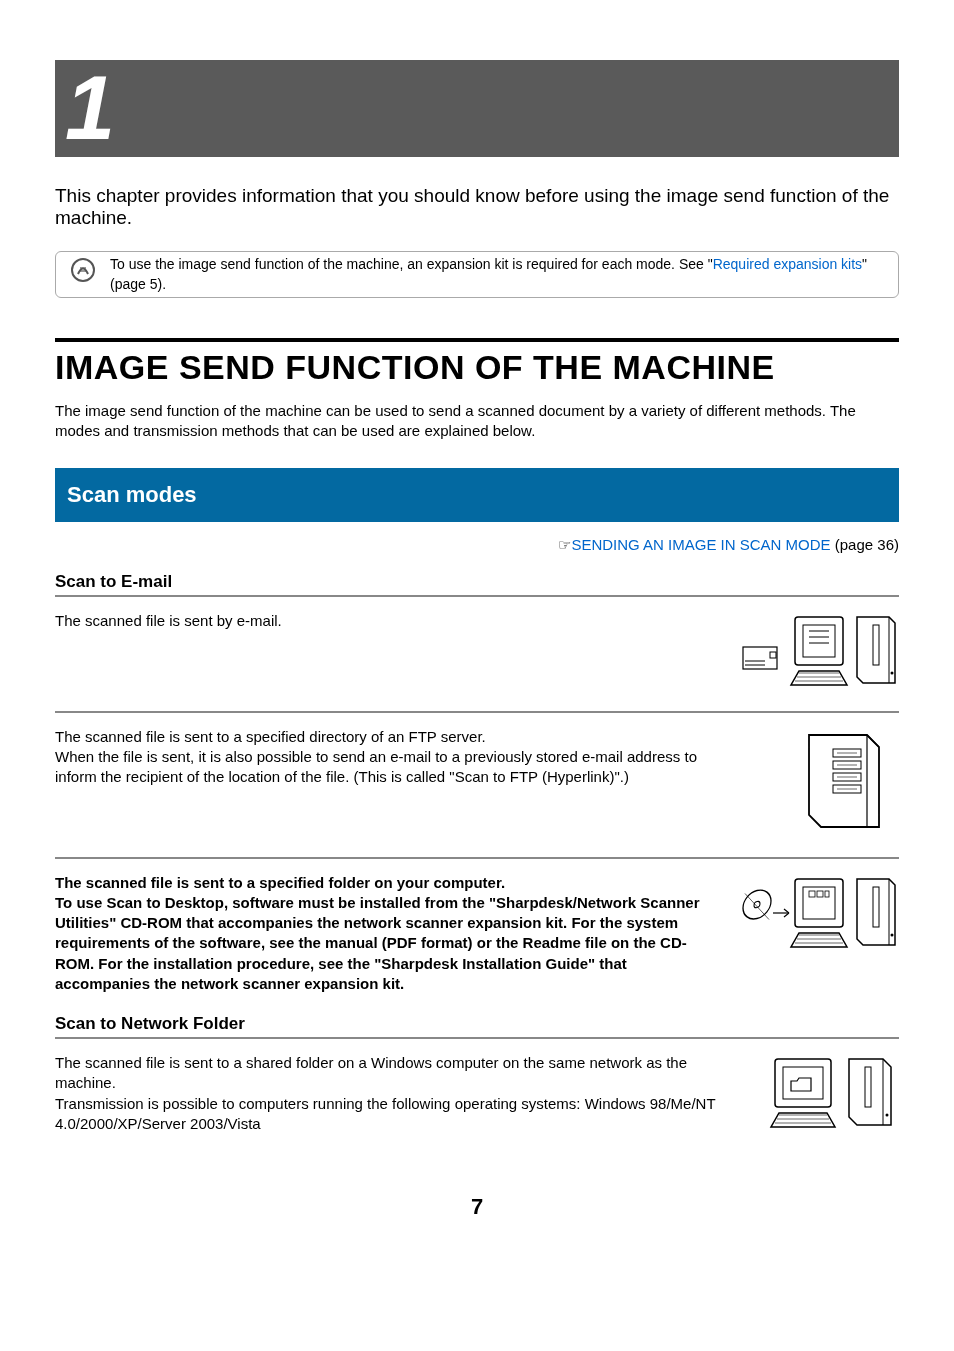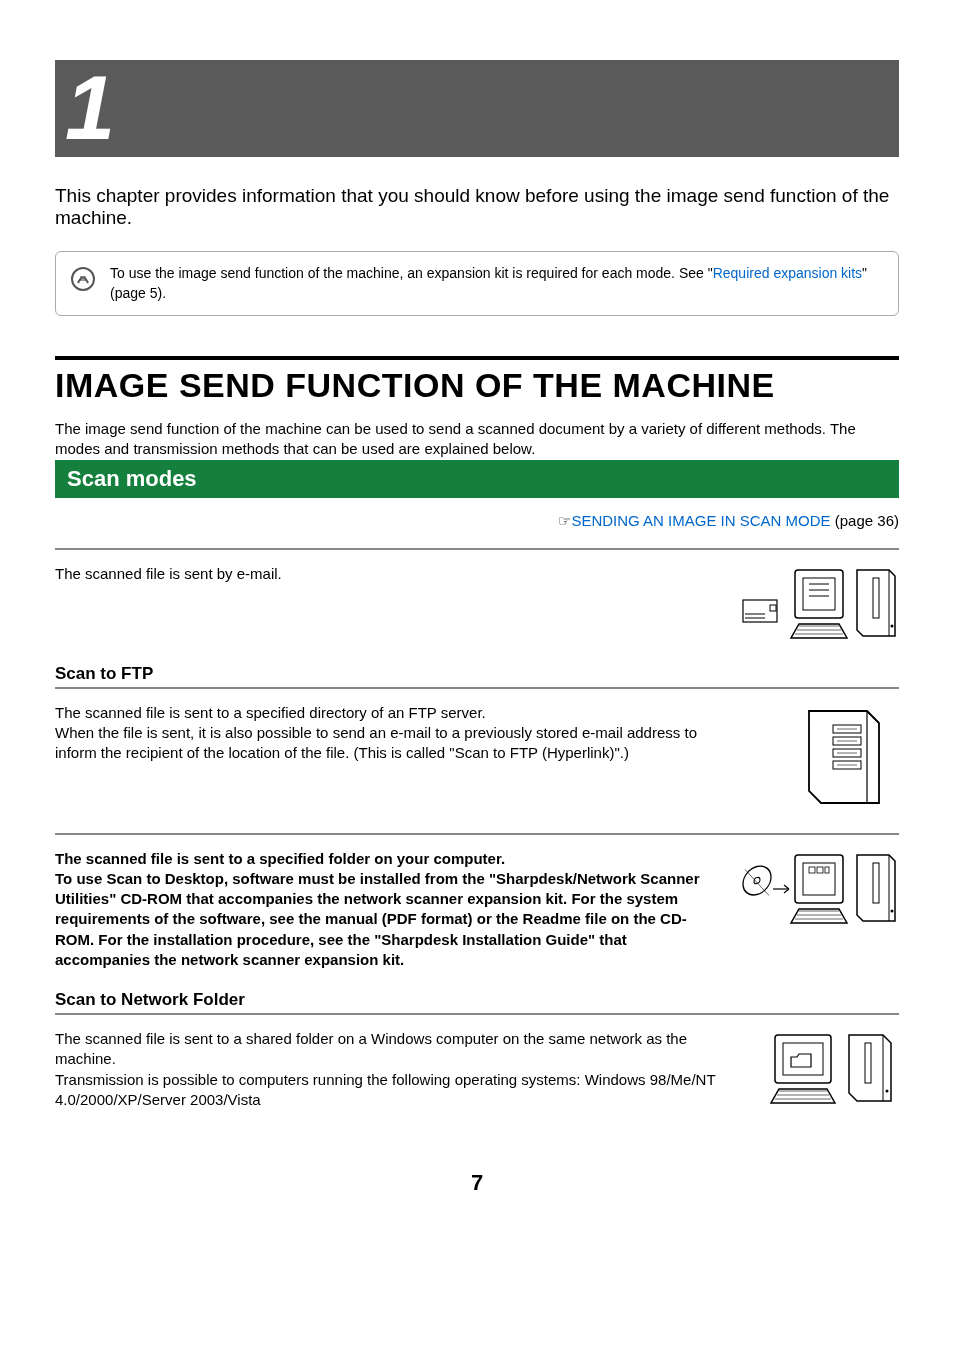--- a/index.html
+++ b/index.html
@@ -34,21 +34,21 @@
   }
   .intro-text {
     font-size: 19px;
     margin-bottom: 22px;
   }
   .note-box {
     border: 1px solid #aaa;
     border-radius: 6px;
     display: flex;
     align-items: flex-start;
-    padding: 12px 14px;
+    padding: 3px 14px;
     margin-bottom: 40px;
     font-size: 14px;
     line-height: 1.4;
   }
   .note-icon {
     flex: 0 0 auto;
     margin-right: 14px;
     margin-top: 2px;
   }
   .note-body { flex: 1; }
@@ -59,27 +59,28 @@
   }
   .h1-section {
     font-size: 34px;
     font-weight: bold;
     margin-bottom: 14px;
     letter-spacing: 0.5px;
   }
   .body-text {
     font-size: 15px;
     line-height: 1.35;
+    margin-bottom: 26px;
   }
   .h2-bar {
-    background: #15803d;
+    background: #0369a1;
     color: #fff;
     font-size: 22px;
     font-weight: bold;
-    padding: 6px 12px;
+    padding: 14px 12px;
     margin-bottom: 14px;
   }
   .xref-line {
     text-align: right;
     font-size: 15px;
     margin-bottom: 18px;
   }
   .pointer { font-family: serif; }
   .subsection {
     margin-bottom: 20px;
@@ -142,20 +143,21 @@
 <h1 class="h1-section">IMAGE SEND FUNCTION OF THE MACHINE</h1>
 <p class="body-text">The image send function of the machine can be used to send a scanned document by a variety of different methods. The modes and transmission methods that can be used are explained below.</p>
 
 <div class="h2-bar">Scan modes</div>
 
 <div class="xref-line">
   <span class="pointer">☞</span><span class="link">SENDING AN IMAGE IN SCAN MODE</span><span> (page 36)</span>
 </div>
 
 <div class="subsection">
+  <div class="sub-title">Scan to E-mail</div>
   <div class="sub-rule"></div>
   <div class="sub-row">
     <div class="sub-text">The scanned file is sent by e-mail.</div>
     <div class="sub-illus">
       <svg width="160" height="80" viewBox="0 0 160 80">
 
         <rect x="4" y="36" width="34" height="22" fill="none" stroke="#000" stroke-width="1.2"></rect>
         <rect x="31" y="41" width="6" height="6" fill="none" stroke="#000" stroke-width="1"></rect>
         <line x1="6" y1="50" x2="26" y2="50" stroke="#000"></line>
         <line x1="6" y1="54" x2="26" y2="54" stroke="#000"></line>
@@ -171,21 +173,20 @@
         <path d="M118 6 L150 6 L156 12 L156 72 L124 72 L118 66 Z" fill="none" stroke="#000" stroke-width="1.5"></path>
         <line x1="150" y1="6" x2="150" y2="72" stroke="#000"></line>
         <rect x="134" y="14" width="6" height="40" fill="none" stroke="#000"></rect>
         <circle cx="153" cy="62" r="1.5" fill="#000"></circle>
       </svg>
     </div>
   </div>
 </div>
 
 <div class="subsection">
-  <div class="sub-title">Scan to FTP</div>
   <div class="sub-rule"></div>
   <div class="sub-row">
     <div class="sub-text" style="white-space:pre-line;">The scanned file is sent to a specified directory of an FTP server.
 When the file is sent, it is also possible to send an e-mail to a previously stored e-mail address to inform the recipient of the location of the file. (This is called "Scan to FTP (Hyperlink)".)</div>
     <div class="sub-illus">
       <svg width="120" height="110" viewBox="0 0 120 110">
 
         <path d="M30 8 L88 8 L100 20 L100 100 L42 100 L30 88 Z" fill="none" stroke="#000" stroke-width="1.8"></path>
         <line x1="88" y1="8" x2="88" y2="100" stroke="#000" stroke-width="1.2"></line>
         <line x1="88" y1="8" x2="100" y2="20" stroke="#000" stroke-width="1.2"></line>

